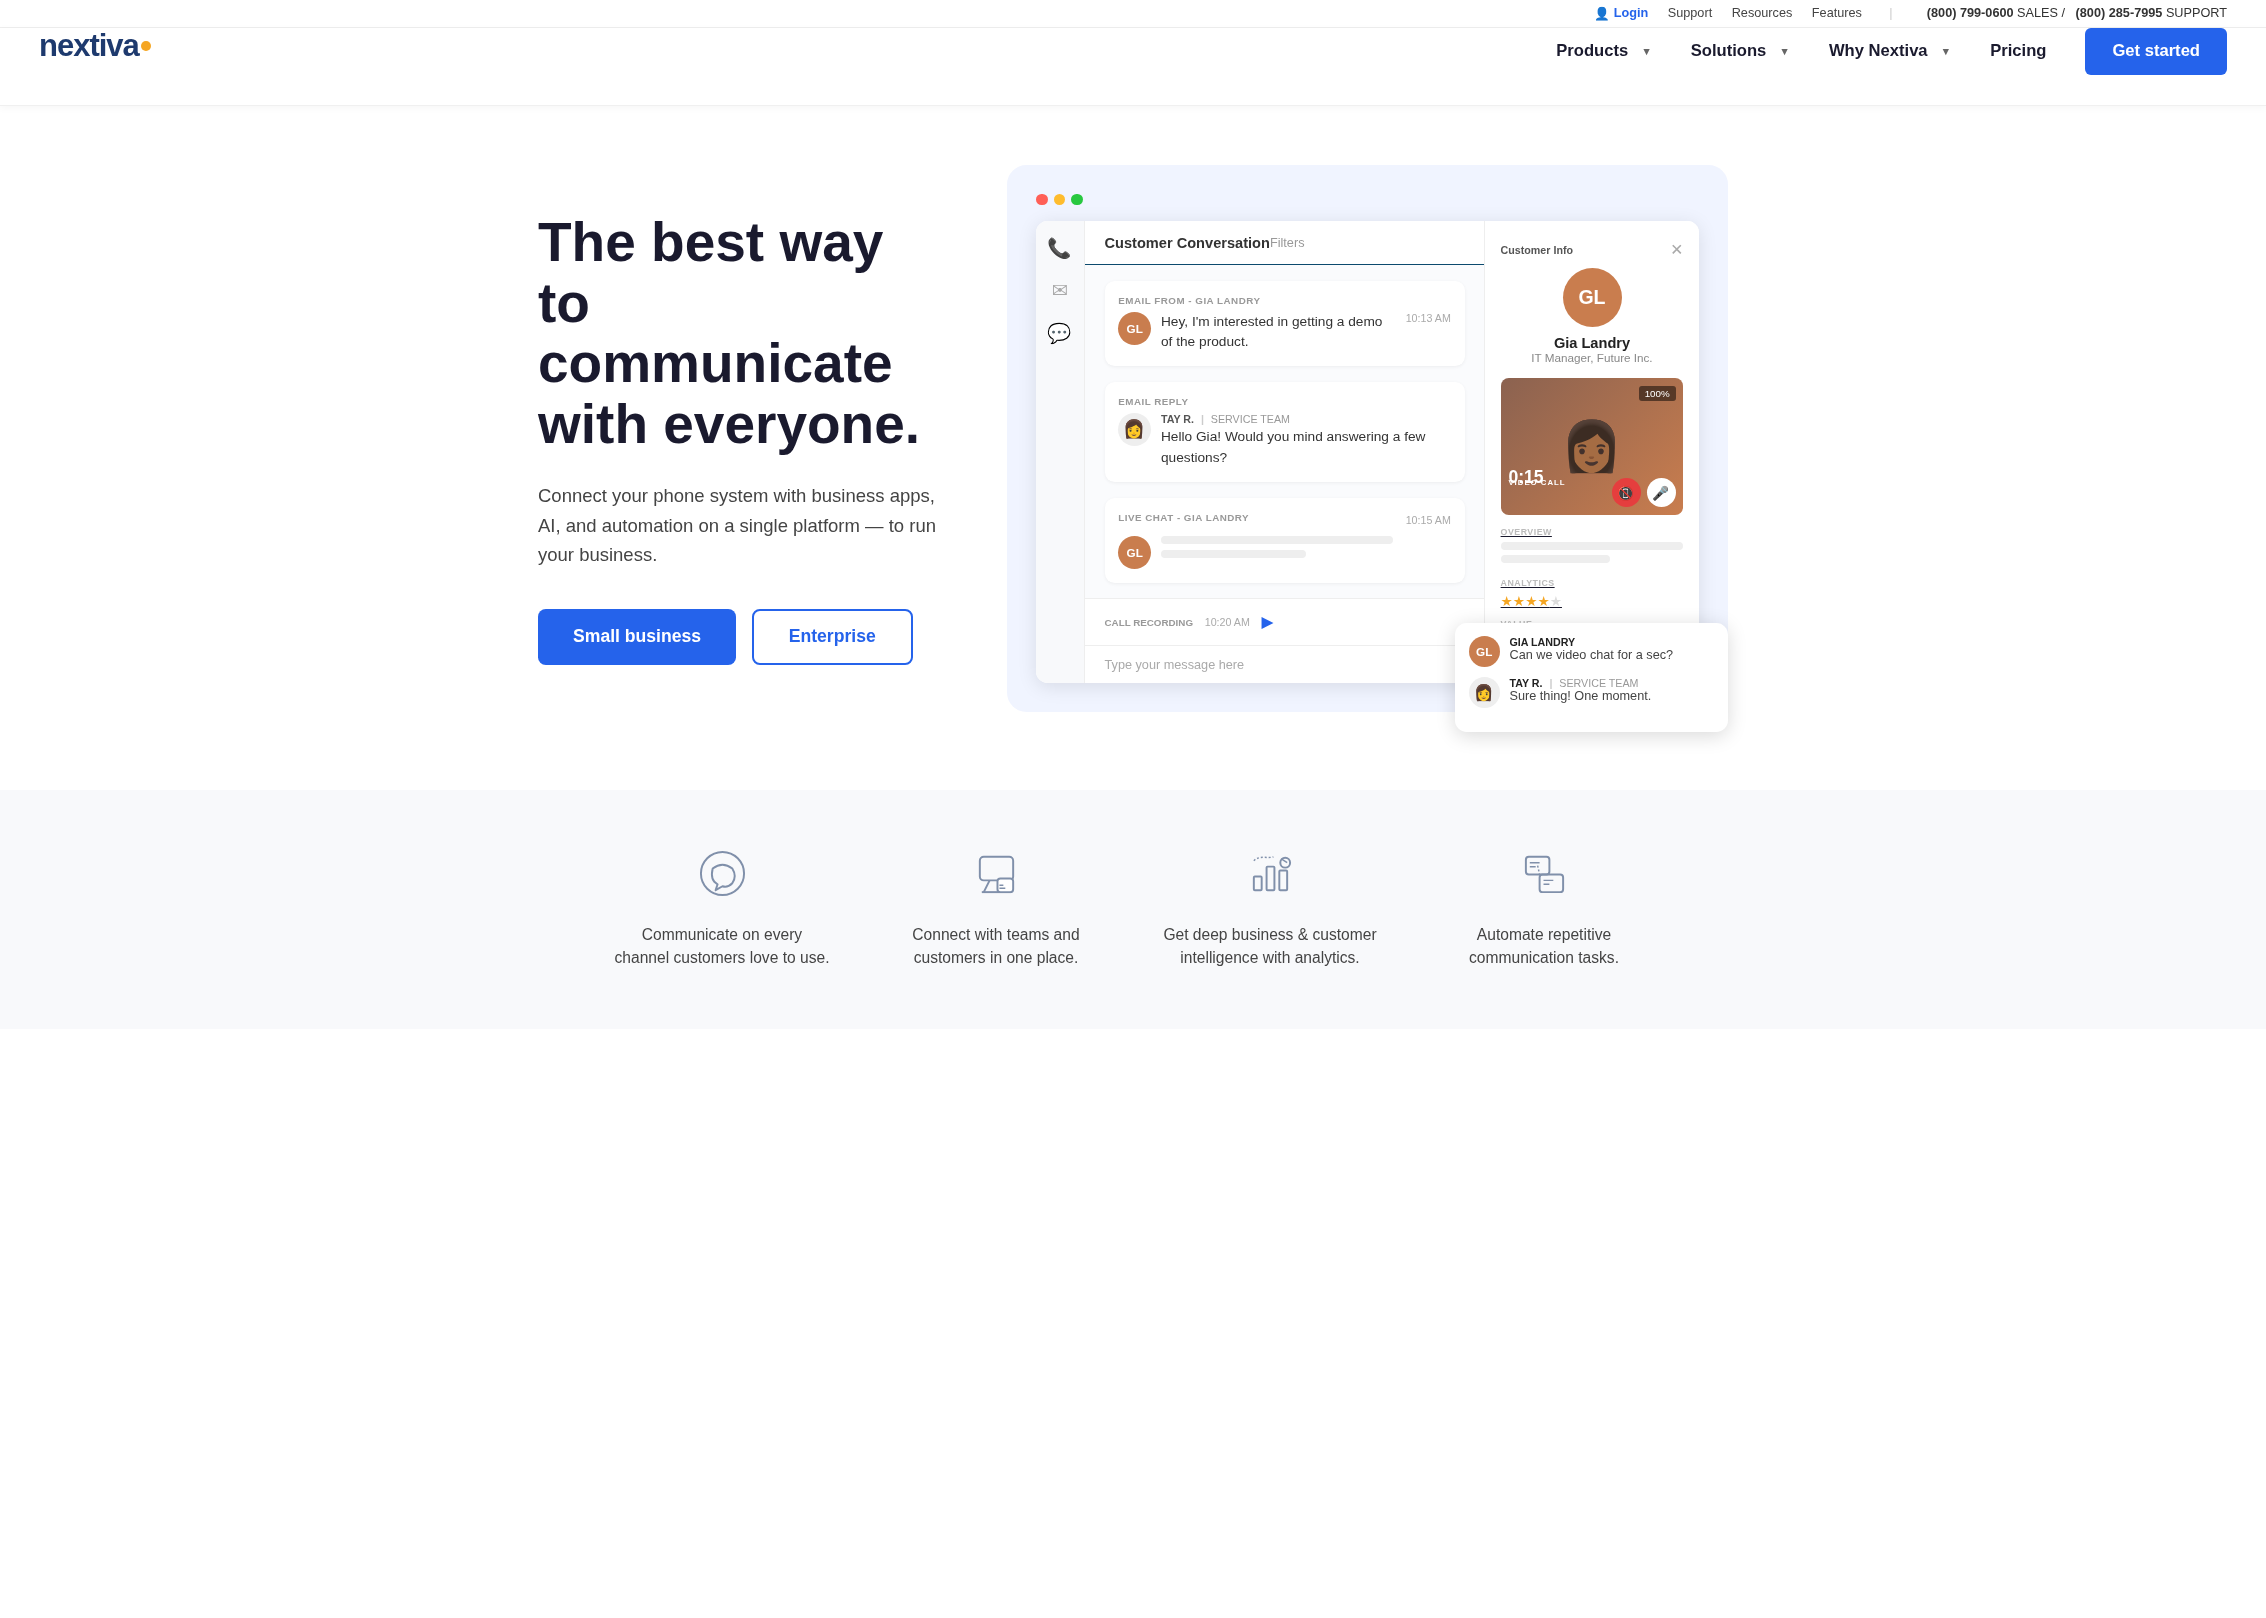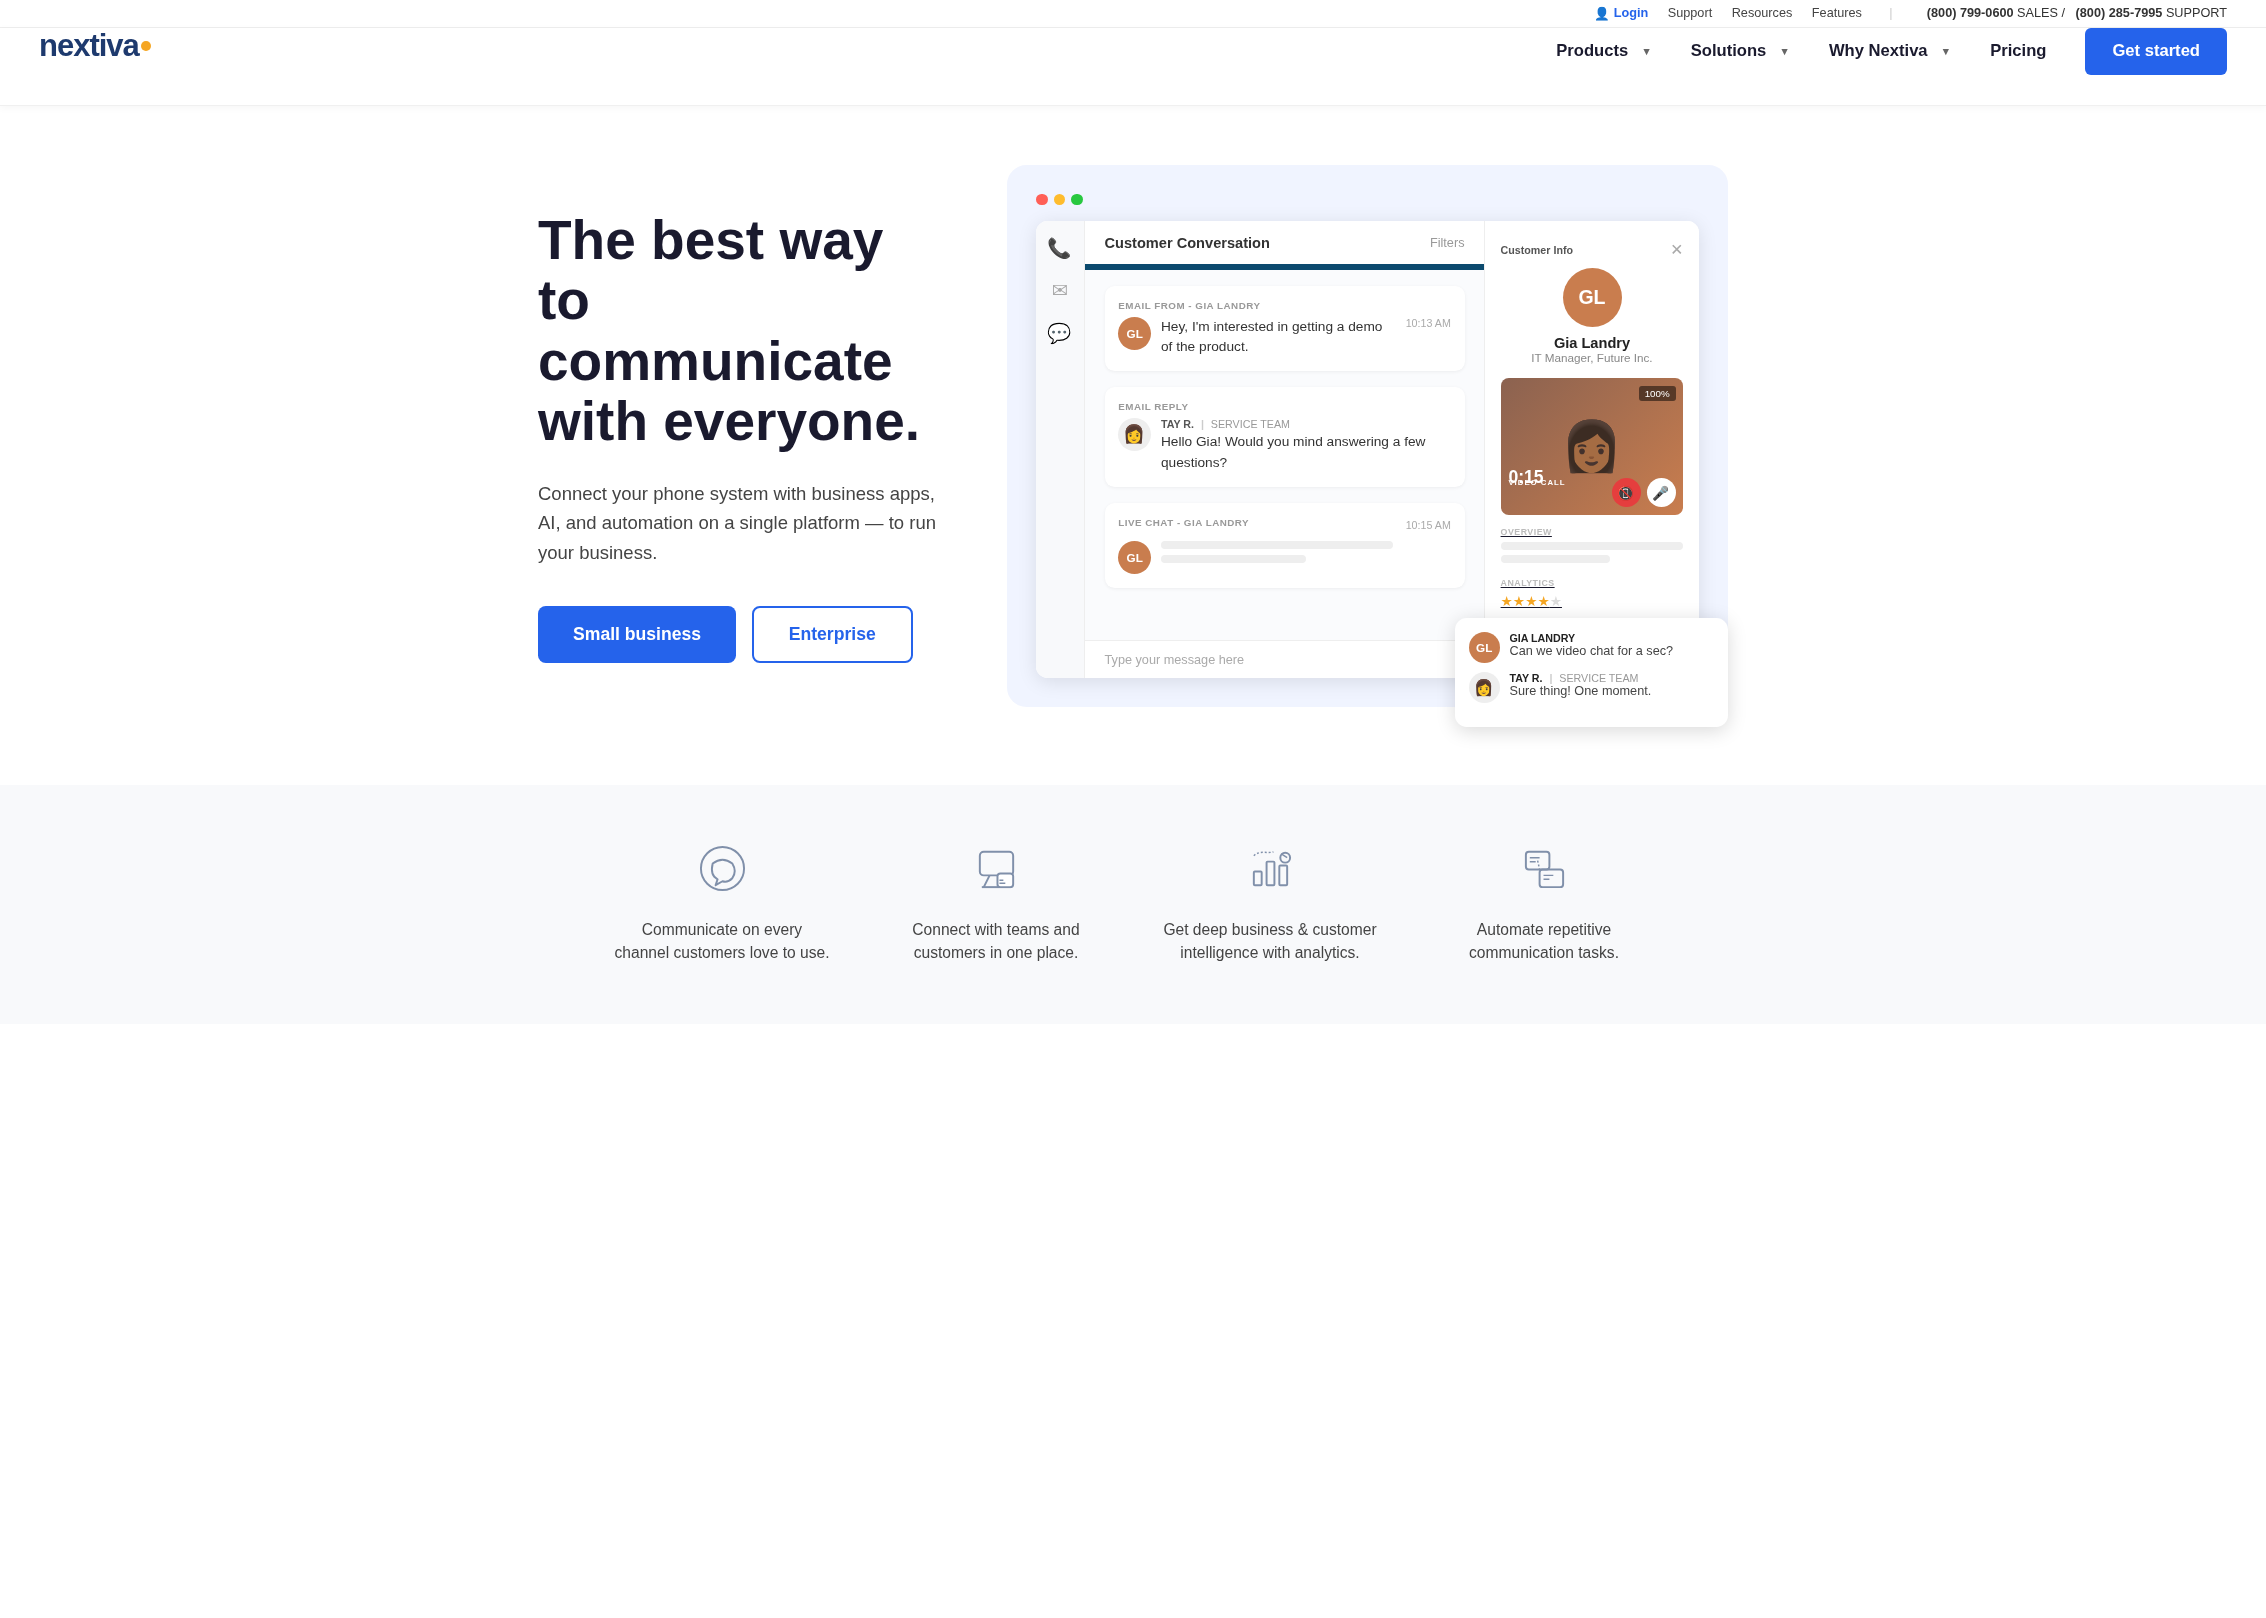--- a/index.html
+++ b/index.html
@@ -156,23 +156,23 @@
       gap: 19.5px;
     }
     .sidebar-icon { font-size: 19.5px; color: #2563eb; }
     .sidebar-icon.active { color: #2563eb; }
     .sidebar-icon.inactive { color: #aaa; }
 
     
     .chat-main { flex: 1; display: flex; flex-direction: column; }
     .chat-header {
       padding: 13.7px 19.5px;
-      border-bottom: 6px solid #0c4a6e;
-      display: flex;
-      justify-content: space-between;
+      border-bottom: 1px solid #0c4a6e;
+      display: flex;
+      justify-content: flex-start;
       align-items: center;
       font-size: 13.7px;
       color: #666;
     }
     .chat-header-title { font-weight: 600; color: #333; font-size: 14.6px; }
     .chat-messages { flex: 1; padding: 15.6px 19.5px; display: flex; flex-direction: column; gap: 15.6px; background: #fafbfd; }
 
     .message-block { background: #fff; border-radius: 9.8px; padding: 13.7px; box-shadow: 0 1px 3.9px rgba(0,0,0,0.06); }
     .message-tag { font-size: 9.8px; font-weight: 700; color: #999; text-transform: uppercase; letter-spacing: 0.5px; margin-bottom: 5.9px; }
     .message-row { display: flex; align-items: flex-start; gap: 9.8px; }
@@ -445,20 +445,25 @@
               <div class="message-row">
                 <div class="avatar-circle">GL</div>
                 <div style="flex:1;">
                   <div style="height:7.8px;background:#eee;border-radius:3.9px;margin-bottom:5.9px;width:80%;"></div>
                   <div style="height:7.8px;background:#eee;border-radius:3.9px;width:50%;"></div>
                 </div>
               </div>
             </div>
           </div>
 
+          <div class="call-recording-bar">
+            <span class="call-tag">CALL RECORDING</span>
+            <span class="call-time">10:20 AM</span>
+            <span class="play-btn">▶</span>
+          </div>
 
           <div class="chat-input-bar">Type your message here</div>
         </div>
 
         <div class="customer-info-panel">
           <div style="display:flex;justify-content:space-between;width:100%;align-items:center;">
             <span style="font-size:10.7px;font-weight:600;color:#555;">Customer Info</span>
             <span class="panel-close">✕</span>
           </div>
           <div class="customer-avatar-big">GL</div>

